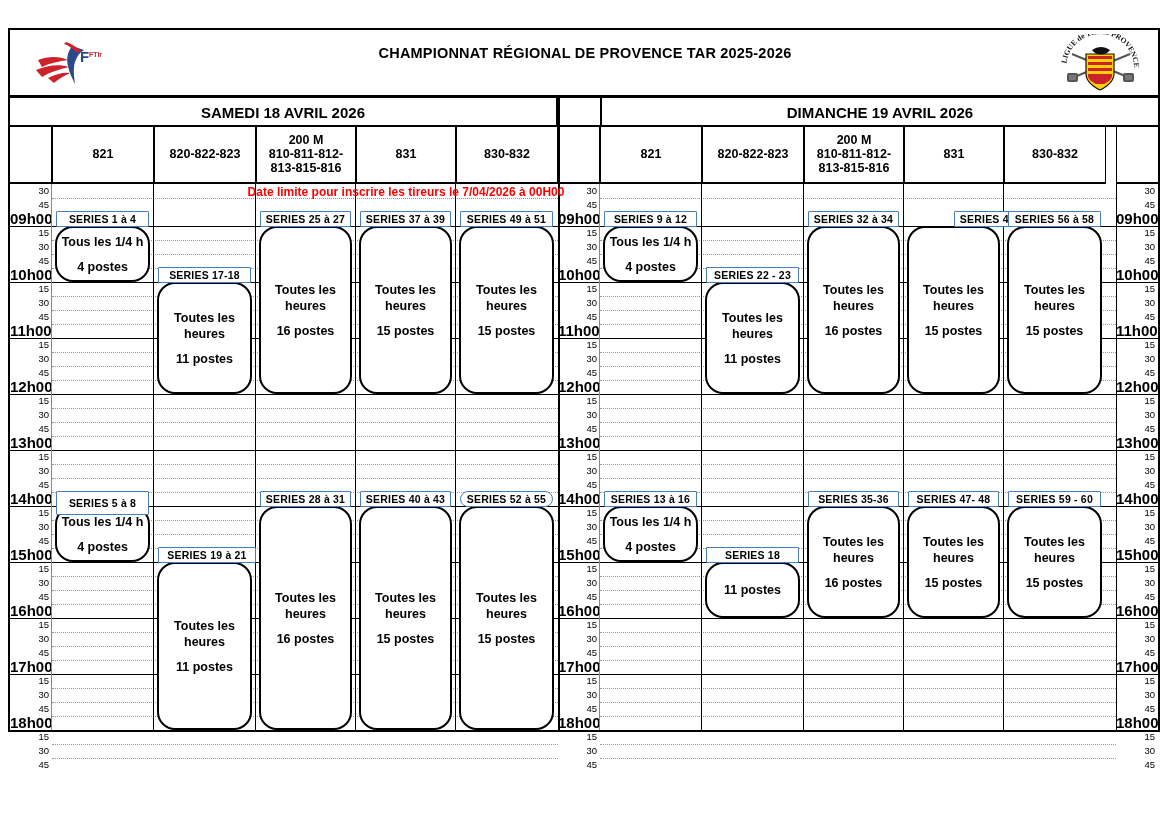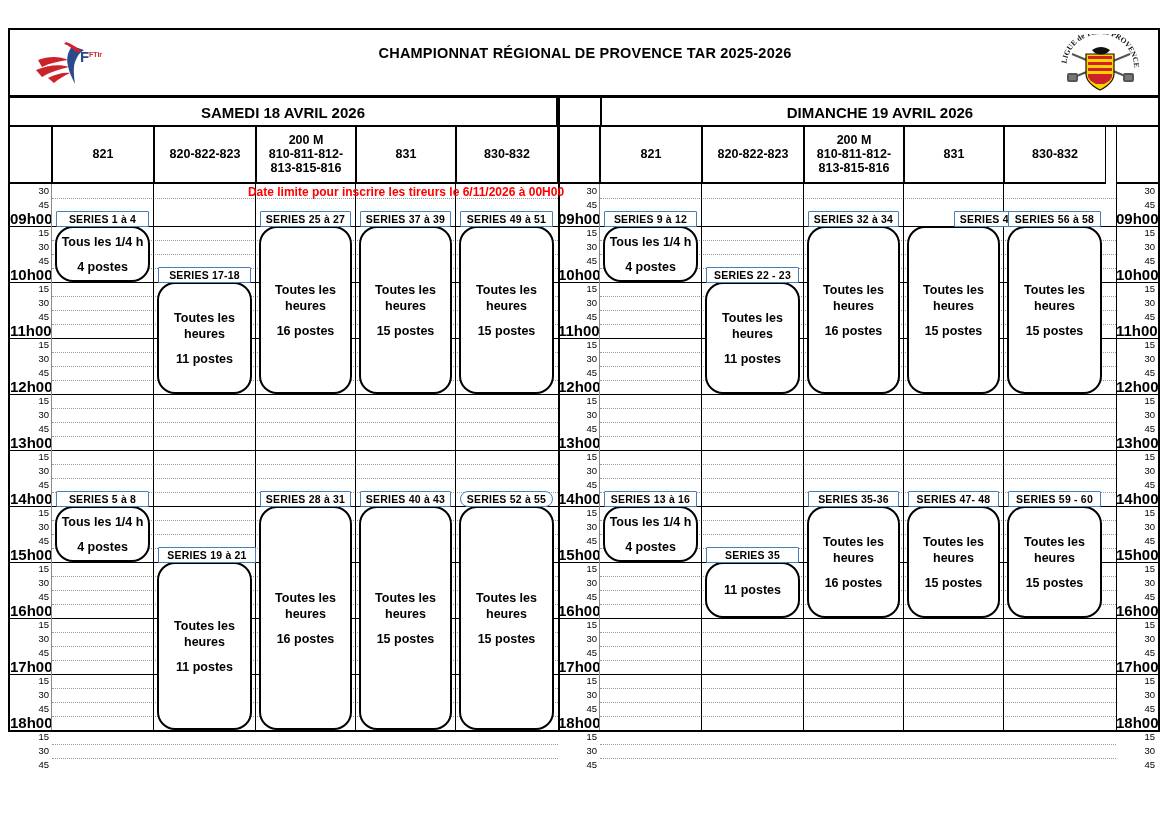--- a/index.html
+++ b/index.html
@@ -399,21 +399,21 @@
         <div class="colsep" style="left: 345px; top: 0px; height: 546px; width: 1px;"></div>
         <div class="colsep" style="left: 445px; top: 0px; height: 546px; width: 1px;"></div>
         <div class="colsep" style="left: 548px; top: 0px; height: 546px; width: 1px;"></div>
         <div class="colsep" style="left: 549px; top: 0px; height: 546px; width: 1px;"></div>
         <div class="colsep thin" style="left: 589px; top: 0px; height: 546px;"></div>
         <div class="colsep" style="left: 691px; top: 0px; height: 546px; width: 1px;"></div>
         <div class="colsep" style="left: 793px; top: 0px; height: 546px; width: 1px;"></div>
         <div class="colsep" style="left: 893px; top: 0px; height: 546px; width: 1px;"></div>
         <div class="colsep" style="left: 993px; top: 0px; height: 546px; width: 1px;"></div>
         <div class="colsep" style="left: 1106px; top: 0px; height: 546px; width: 1px;"></div>
-        <div class="notice" style="left: 186px; top: 1px; width: 420px;">Date limite pour inscrire les tireurs le  6/11/2026 à 00H00</div>
+        <div class="notice" style="left: 186px; top: 1px; width: 420px;">Date limite pour inscrire les tireurs le  7/04/2026 à 00H00</div>
         <div class="series" style="left: 46px; top: 27px; width: 93px; height: 16px;">SERIES 1 à 4</div>
         <div class="block" style="left: 45px; top: 42px; width: 95px; height: 56px;">
           <div class="l1">Tous les 1/4 h</div>
           <div class="l2">4 postes</div>
         </div>
         <div class="series" style="left: 148px; top: 83px; width: 93px; height: 16px;">SERIES 17-18</div>
         <div class="block" style="left: 147px; top: 98px; width: 95px; height: 112px;">
           <div class="l1">Toutes les
 heures</div>
           <div class="l2">11 postes</div>
@@ -429,21 +429,21 @@
           <div class="l1">Toutes les
 heures</div>
           <div class="l2">15 postes</div>
         </div>
         <div class="series" style="left: 450px; top: 27px; width: 93px; height: 16px;">SERIES 49 à 51</div>
         <div class="block" style="left: 449px; top: 42px; width: 95px; height: 168px;">
           <div class="l1">Toutes les
 heures</div>
           <div class="l2">15 postes</div>
         </div>
-        <div class="series" style="left: 46px; top: 307px; width: 93px; height: 16px;">SERIES 5 à 8</div>
+        <div class="series" style="left: 46px; top: 307px; width: 93px; height: 24px;">SERIES 5 à 8</div>
         <div class="block" style="left: 45px; top: 322px; width: 95px; height: 56px;">
           <div class="l1">Tous les 1/4 h</div>
           <div class="l2">4 postes</div>
         </div>
         <div class="series" style="left: 148px; top: 363px; width: 98px; height: 16px;">SERIES 19 à 21</div>
         <div class="block" style="left: 147px; top: 378px; width: 95px; height: 168px;">
           <div class="l1">Toutes les
 heures</div>
           <div class="l2">11 postes</div>
         </div>
@@ -492,21 +492,21 @@
         <div class="block" style="left: 997px; top: 42px; width: 95px; height: 168px;">
           <div class="l1">Toutes les
 heures</div>
           <div class="l2">15 postes</div>
         </div>
         <div class="series" style="left: 594px; top: 307px; width: 93px; height: 16px;">SERIES 13 à 16</div>
         <div class="block" style="left: 593px; top: 322px; width: 95px; height: 56px;">
           <div class="l1">Tous les 1/4 h</div>
           <div class="l2">4 postes</div>
         </div>
-        <div class="series" style="left: 696px; top: 363px; width: 93px; height: 16px;">SERIES 35</div>
+        <div class="series" style="left: 696px; top: 363px; width: 93px; height: 16px;">SERIES 18</div>
         <div class="block compact" style="left: 695px; top: 378px; width: 95px; height: 56px;">
           <div class="l2">11 postes</div>
         </div>
         <div class="series" style="left: 798px; top: 307px; width: 91px; height: 16px;">SERIES 35-36</div>
         <div class="block" style="left: 797px; top: 322px; width: 93px; height: 112px;">
           <div class="l1">Toutes les
 heures</div>
           <div class="l2">16 postes</div>
         </div>
         <div class="series" style="left: 898px; top: 307px; width: 91px; height: 16px;">SERIES 47- 48</div>

